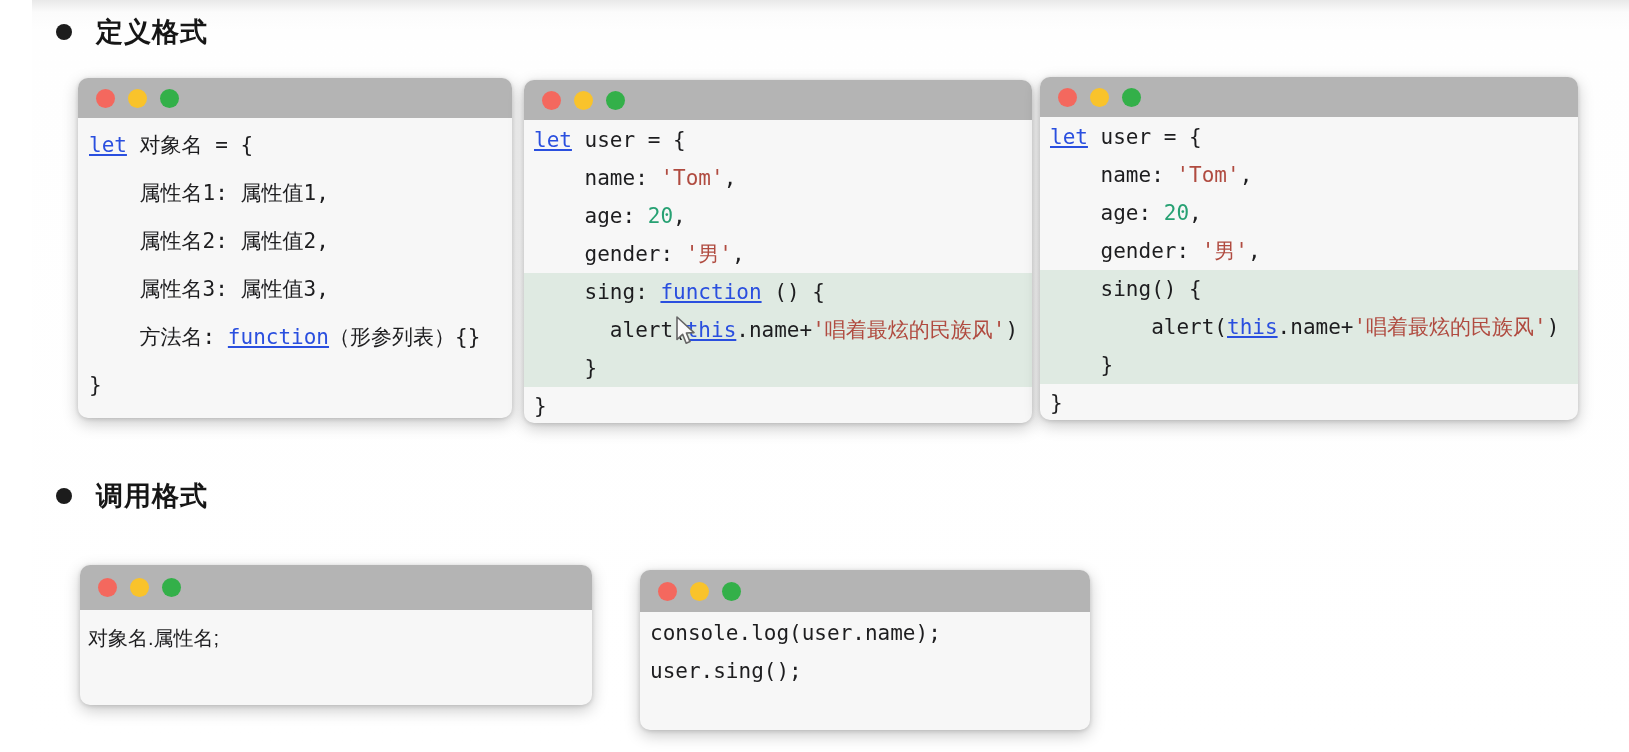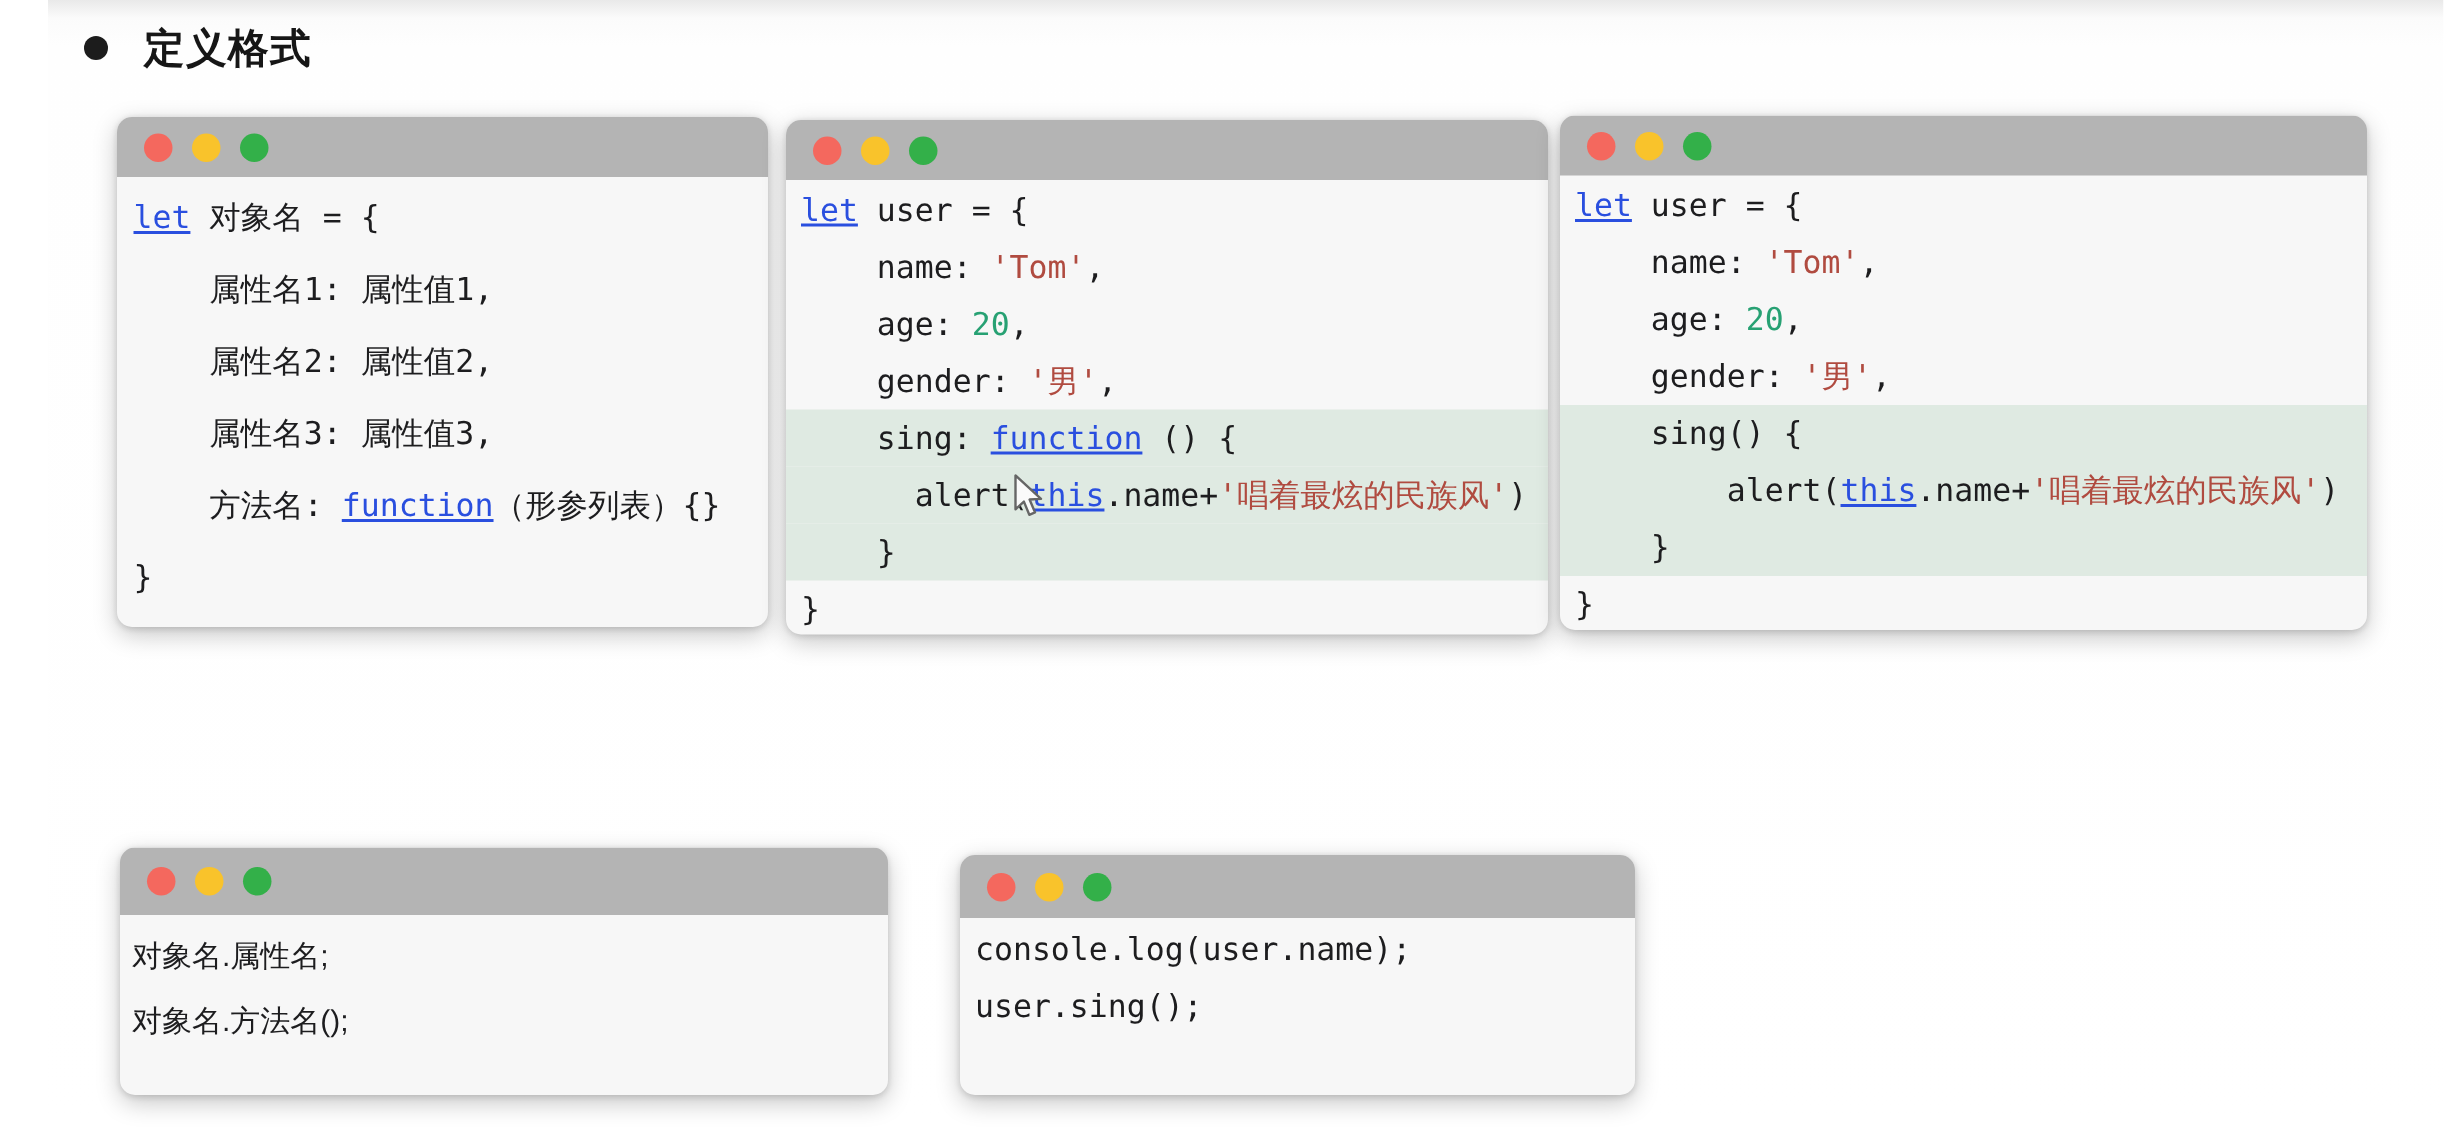--- a/index.html
+++ b/index.html
@@ -63,21 +63,21 @@
   #win1 { left:492px; top:80px;  width:508px; height:343px; }
   #win1 .titlebar { height:40px; }
   #win1 .code { font-family:"DejaVu Sans Mono","Liberation Mono",monospace; font-size:21px; padding-top:1px; }
   #win1 .line { line-height:38px; padding-left:10px; }
 
   #win2 { left:1008px; top:77px; width:538px; height:343px; }
   #win2 .titlebar { height:40px; }
   #win2 .code { font-family:"DejaVu Sans Mono","Liberation Mono",monospace; font-size:21px; padding-top:1px; }
   #win2 .line { line-height:38px; padding-left:10px; }
 
-  #win3 { left:48px;  top:565px; width:512px; height:165px; }
+  #win3 { left:48px;  top:565px; width:512px; height:140px; }
   #win3 .titlebar { height:45px; }
   #win3 .code { font-family:"Liberation Sans",sans-serif; font-size:20px; padding:7px 0 0 8px; }
   #win3 .line { line-height:43px; }
 
   #win4 { left:608px; top:570px; width:450px; height:160px; }
   #win4 .titlebar { height:42px; }
   #win4 .code { font-family:"DejaVu Sans Mono","Liberation Mono",monospace; font-size:21px; padding:2px 4px 0 10px; }
   #win4 .line { line-height:38px; }
 
   .cursor { position:absolute; left:641px; top:315px; width:24px; height:32px; }
@@ -112,28 +112,32 @@
 
   <div class="window" id="win2">
     <div class="titlebar">
       <span class="light red"></span>
       <span class="light yellow"></span>
       <span class="light green"></span>
     </div>
     <div class="code"><div class="line"><span class="tok-keyword">let</span><span class="tok-plain"> user = {</span></div><div class="line"><span class="tok-plain">    name: </span><span class="tok-string">'Tom'</span><span class="tok-plain">,</span></div><div class="line"><span class="tok-plain">    age: </span><span class="tok-number">20</span><span class="tok-plain">,</span></div><div class="line"><span class="tok-plain">    gender: </span><span class="tok-string">'男'</span><span class="tok-plain">,</span></div><div class="line hl"><span class="tok-plain">    sing() {</span></div><div class="line hl"><span class="tok-plain">        alert(</span><span class="tok-keyword">this</span><span class="tok-plain">.name+</span><span class="tok-string">'唱着最炫的民族风'</span><span class="tok-plain">)</span></div><div class="line hl"><span class="tok-plain">    }</span></div><div class="line"><span class="tok-plain">}</span></div></div>
   </div>
 
+  <div class="section-header" id="hdr2">
+    <span class="bullet"></span>
+    <span>调用格式</span>
+  </div>
 
   <div class="window" id="win3">
     <div class="titlebar">
       <span class="light red"></span>
       <span class="light yellow"></span>
       <span class="light green"></span>
     </div>
-    <div class="code"><div class="line"><span class="tok-plain">对象名.属性名;</span></div><div class="line"><span class="tok-plain">对象名.方法名();</span></div></div>
+    <div class="code"><div class="line"><span class="tok-plain">对象名.属性名;</span></div></div>
   </div>
 
   <div class="window" id="win4">
     <div class="titlebar">
       <span class="light red"></span>
       <span class="light yellow"></span>
       <span class="light green"></span>
     </div>
     <div class="code"><div class="line"><span class="tok-plain">console.log(user.name);</span></div><div class="line"><span class="tok-plain">user.sing();</span></div></div>
   </div>

